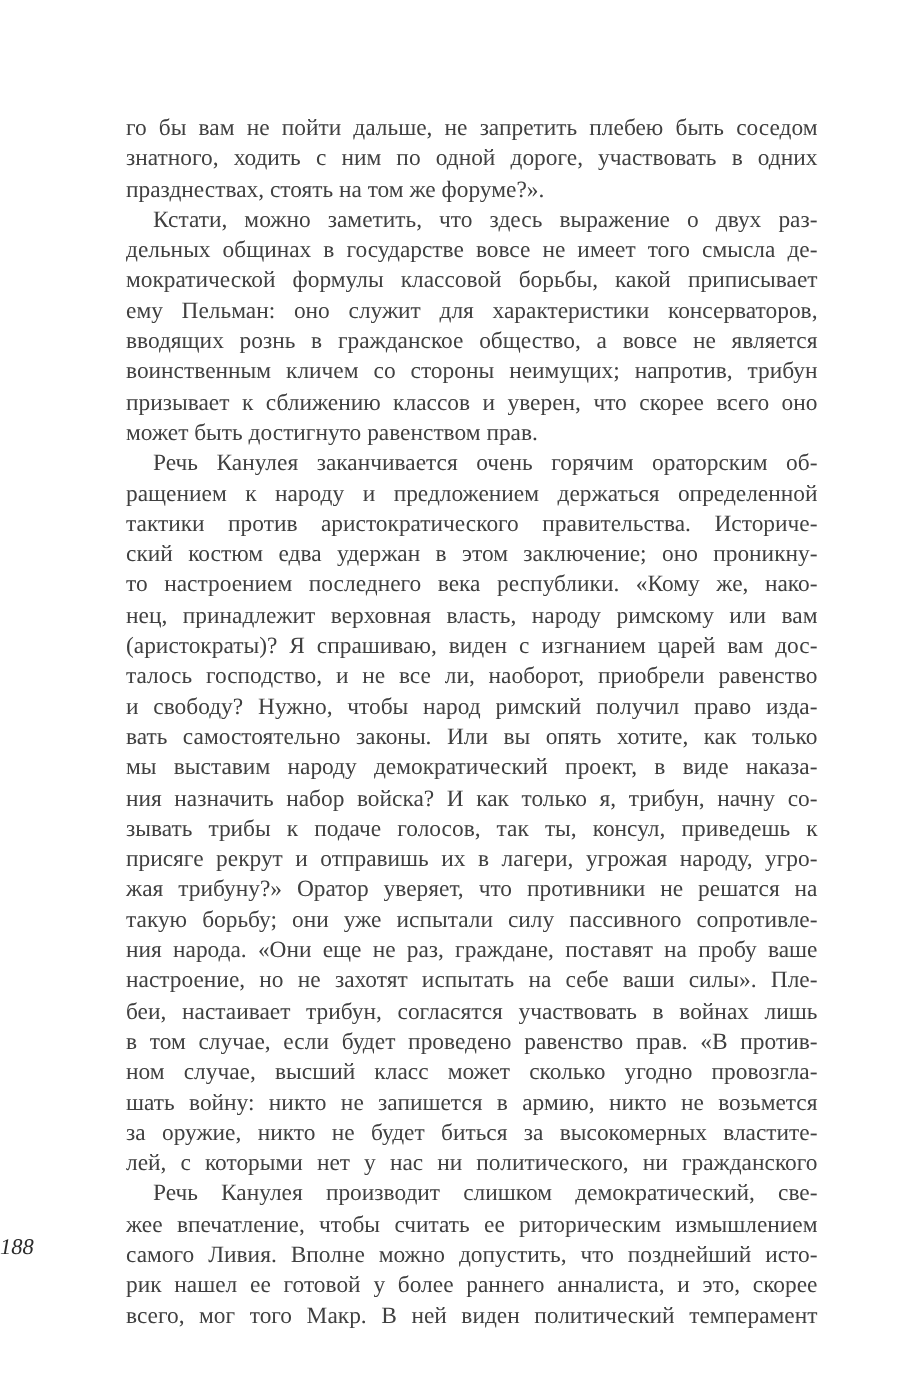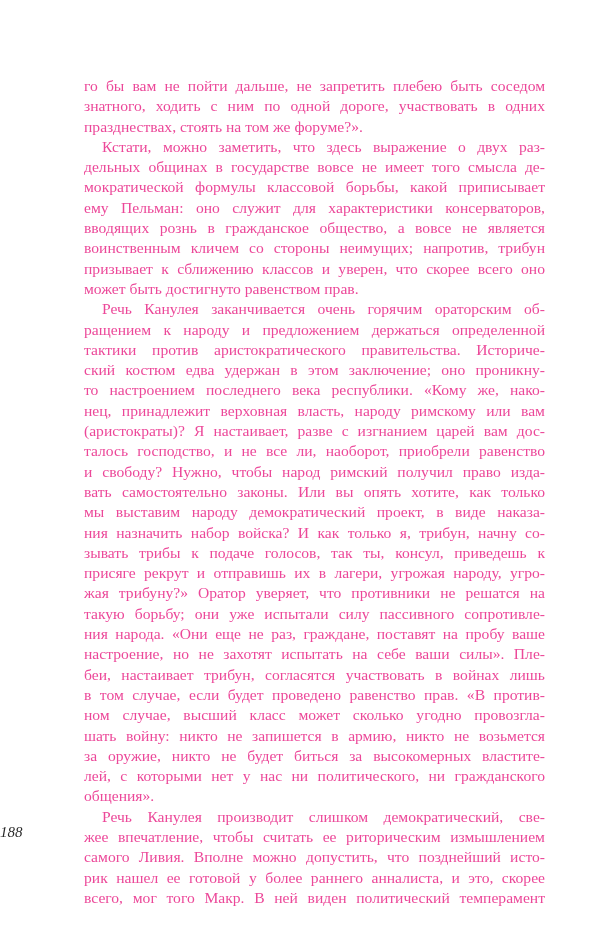--- a/index.html
+++ b/index.html
@@ -11,21 +11,21 @@
       width: 600px;
       height: 932px;
       position: relative;
       overflow: hidden;
     }
     .page {
       position: absolute;
       left: 84px;
       top: 76px;
       width: 461px;
-      color: #ec4899;
+      color: #404040;
       font-family: "Liberation Serif", "DejaVu Serif", serif;
       font-size: 15.6px;
       line-height: 20.3px;
     }
     .para {
       margin: 0;
       text-align: justify;
       text-align-last: justify;
     }
     .line {
@@ -76,39 +76,38 @@
     <span class="line last">может быть достигнуто равенством прав.</span>
   </div>
 
   <div class="para">
     <span class="line indent">Речь Канулея заканчивается очень горячим ораторским об-</span>
     <span class="line">ращением к народу и предложением держаться определенной</span>
     <span class="line">тактики против аристократического правительства. Историче-</span>
     <span class="line">ский костюм едва удержан в этом заключение; оно проникну-</span>
     <span class="line">то настроением последнего века республики. «Кому же, нако-</span>
     <span class="line">нец, принадлежит верховная власть, народу римскому или вам</span>
-    <span class="line">(аристократы)? Я настаивает, разве с изгнанием царей вам дос-</span>
+    <span class="line">(аристократы)? Я спрашиваю, виден с изгнанием царей вам дос-</span>
     <span class="line">талось господство, и не все ли, наоборот, приобрели равенство</span>
     <span class="line">и свободу? Нужно, чтобы народ римский получил право изда-</span>
     <span class="line">вать самостоятельно законы. Или вы опять хотите, как только</span>
     <span class="line">мы выставим народу демократический проект, в виде наказа-</span>
     <span class="line">ния назначить набор войска? И как только я, трибун, начну со-</span>
     <span class="line">зывать трибы к подаче голосов, так ты, консул, приведешь к</span>
     <span class="line">присяге рекрут и отправишь их в лагери, угрожая народу, угро-</span>
     <span class="line">жая трибуну?» Оратор уверяет, что противники не решатся на</span>
     <span class="line">такую борьбу; они уже испытали силу пассивного сопротивле-</span>
     <span class="line">ния народа. «Они еще не раз, граждане, поставят на пробу ваше</span>
     <span class="line">настроение, но не захотят испытать на себе ваши силы». Пле-</span>
     <span class="line">беи, настаивает трибун, согласятся участвовать в войнах лишь</span>
     <span class="line">в том случае, если будет проведено равенство прав. «В против-</span>
     <span class="line">ном случае, высший класс может сколько угодно провозгла-</span>
     <span class="line">шать войну: никто не запишется в армию, никто не возьмется</span>
     <span class="line">за оружие, никто не будет биться за высокомерных властите-</span>
     <span class="line">лей, с которыми нет у нас ни политического, ни гражданского</span>
-    <span class="line last">общения».</span>
   </div>
 
   <div class="para">
     <span class="line indent">Речь Канулея производит слишком демократический, све-</span>
     <span class="line">жее впечатление, чтобы считать ее риторическим измышлением</span>
     <span class="line">самого Ливия. Вполне можно допустить, что позднейший исто-</span>
     <span class="line">рик нашел ее готовой у более раннего анналиста, и это, скорее</span>
     <span class="line">всего, мог того Макр. В ней виден политический темперамент</span>
   </div>
 </div>

